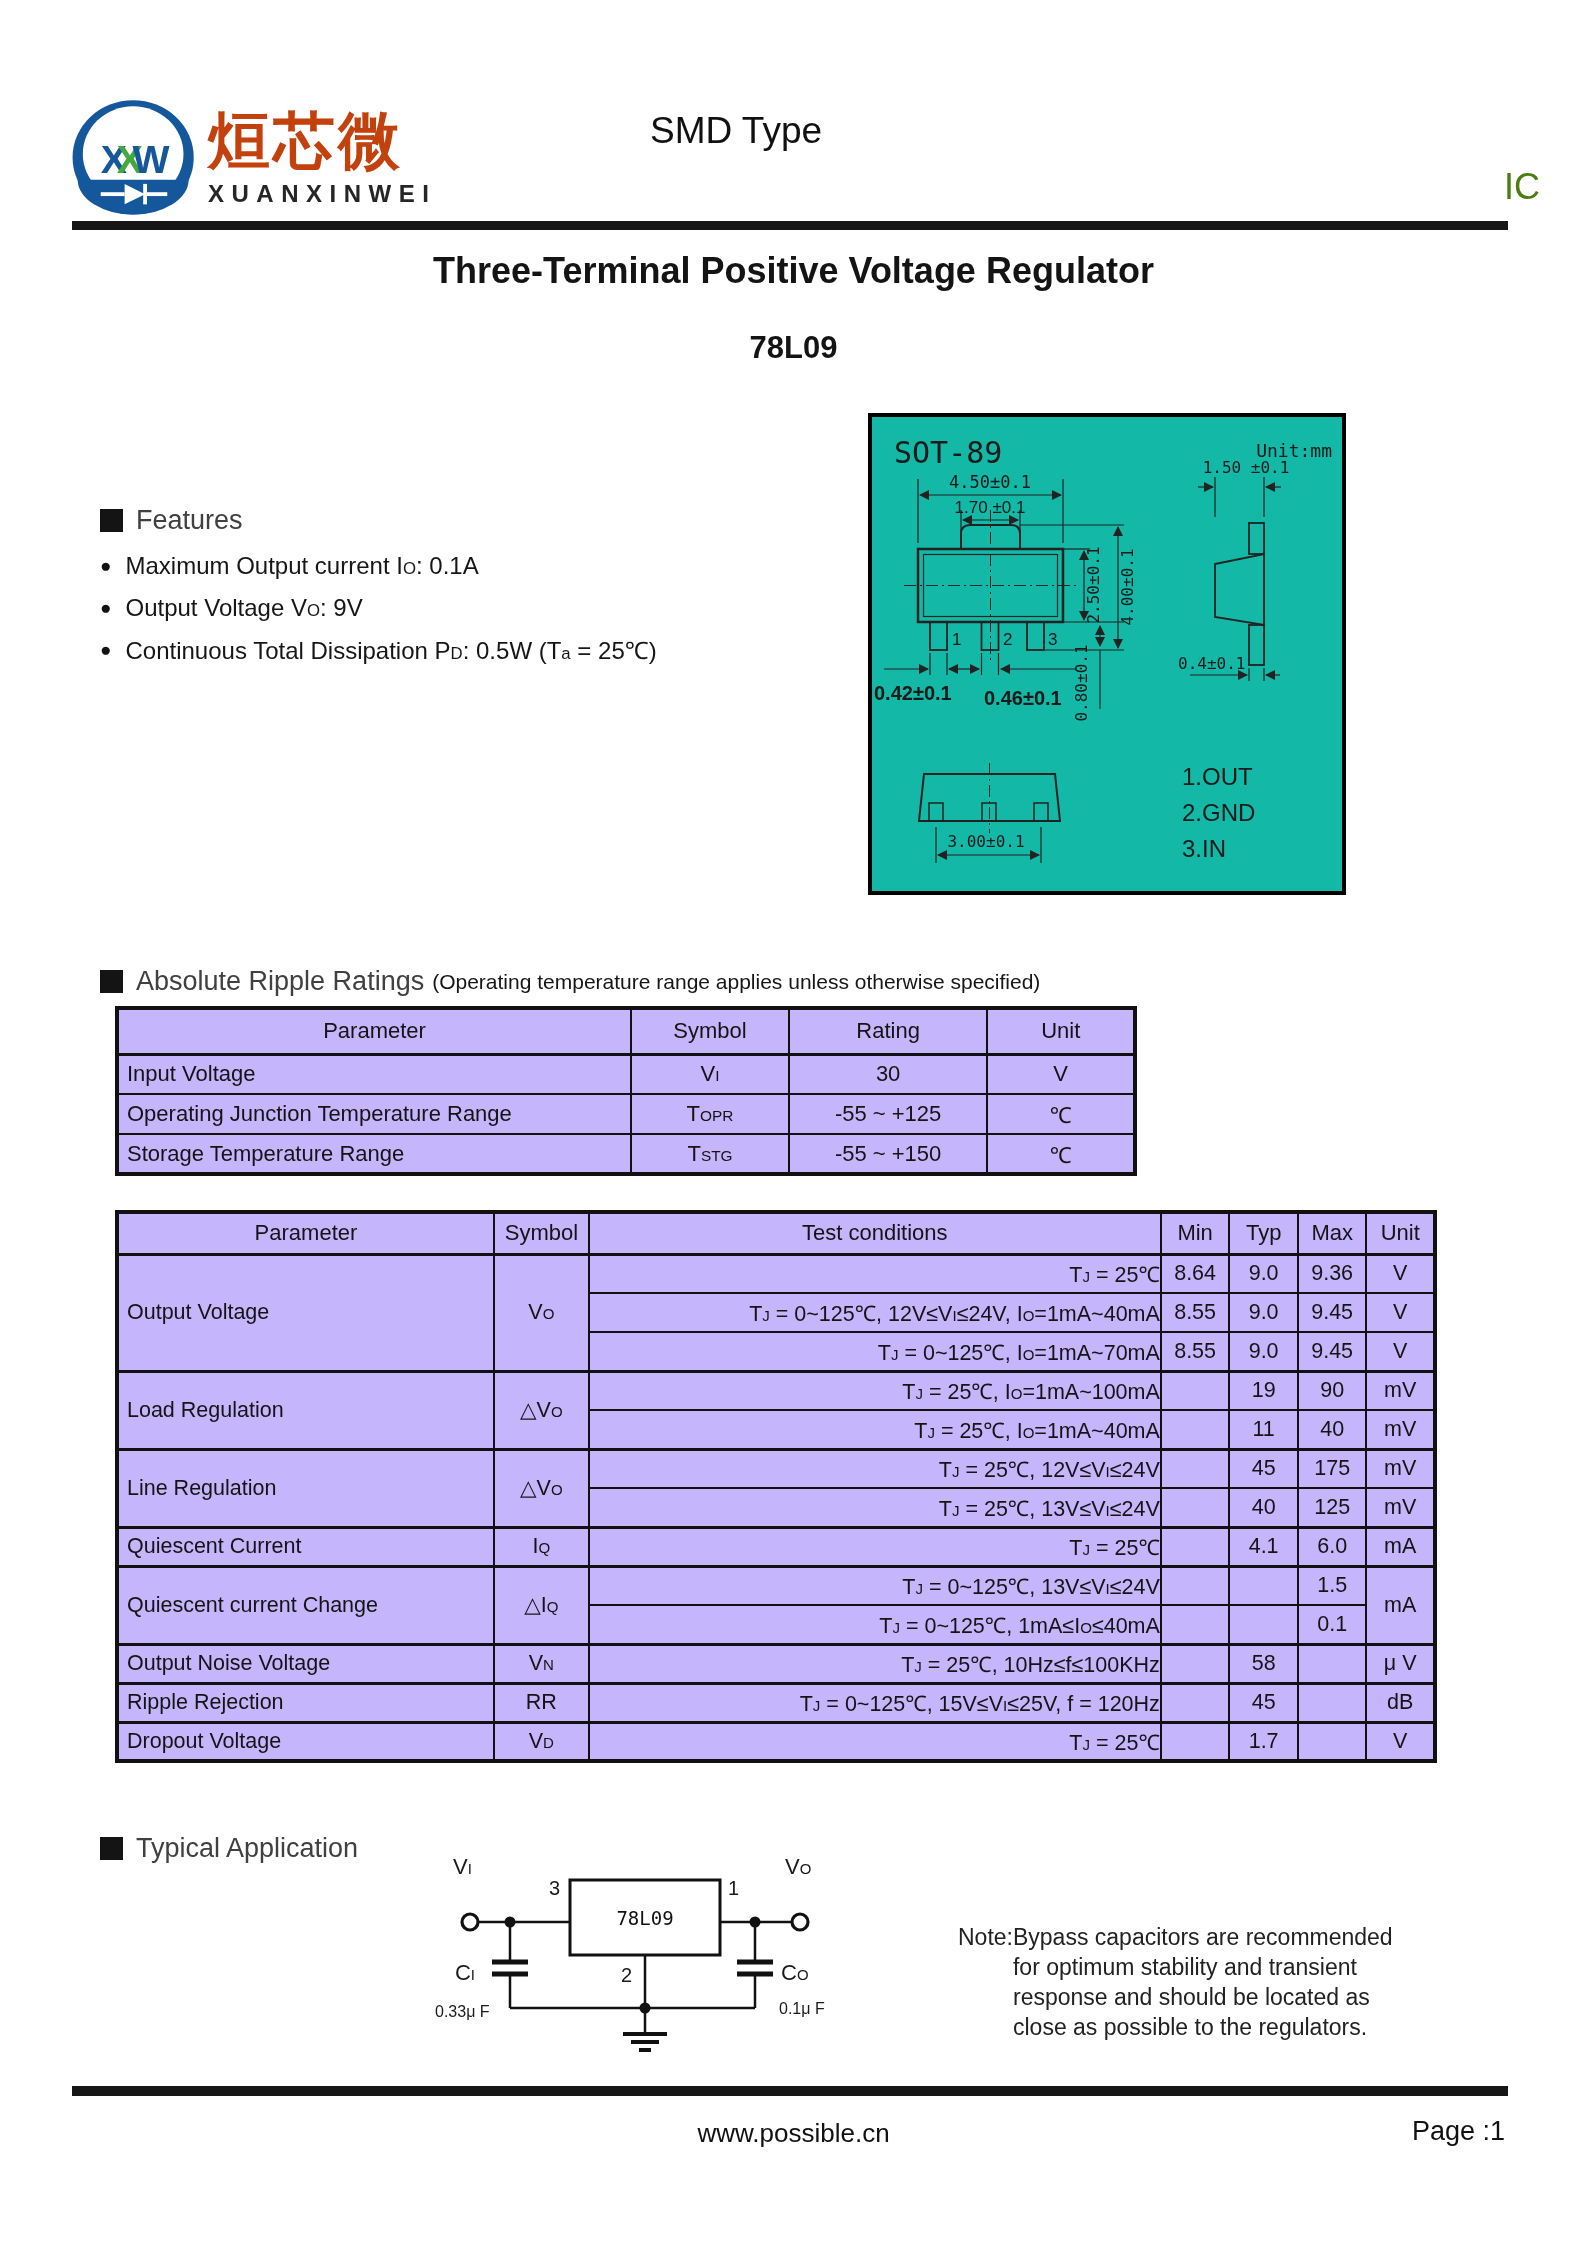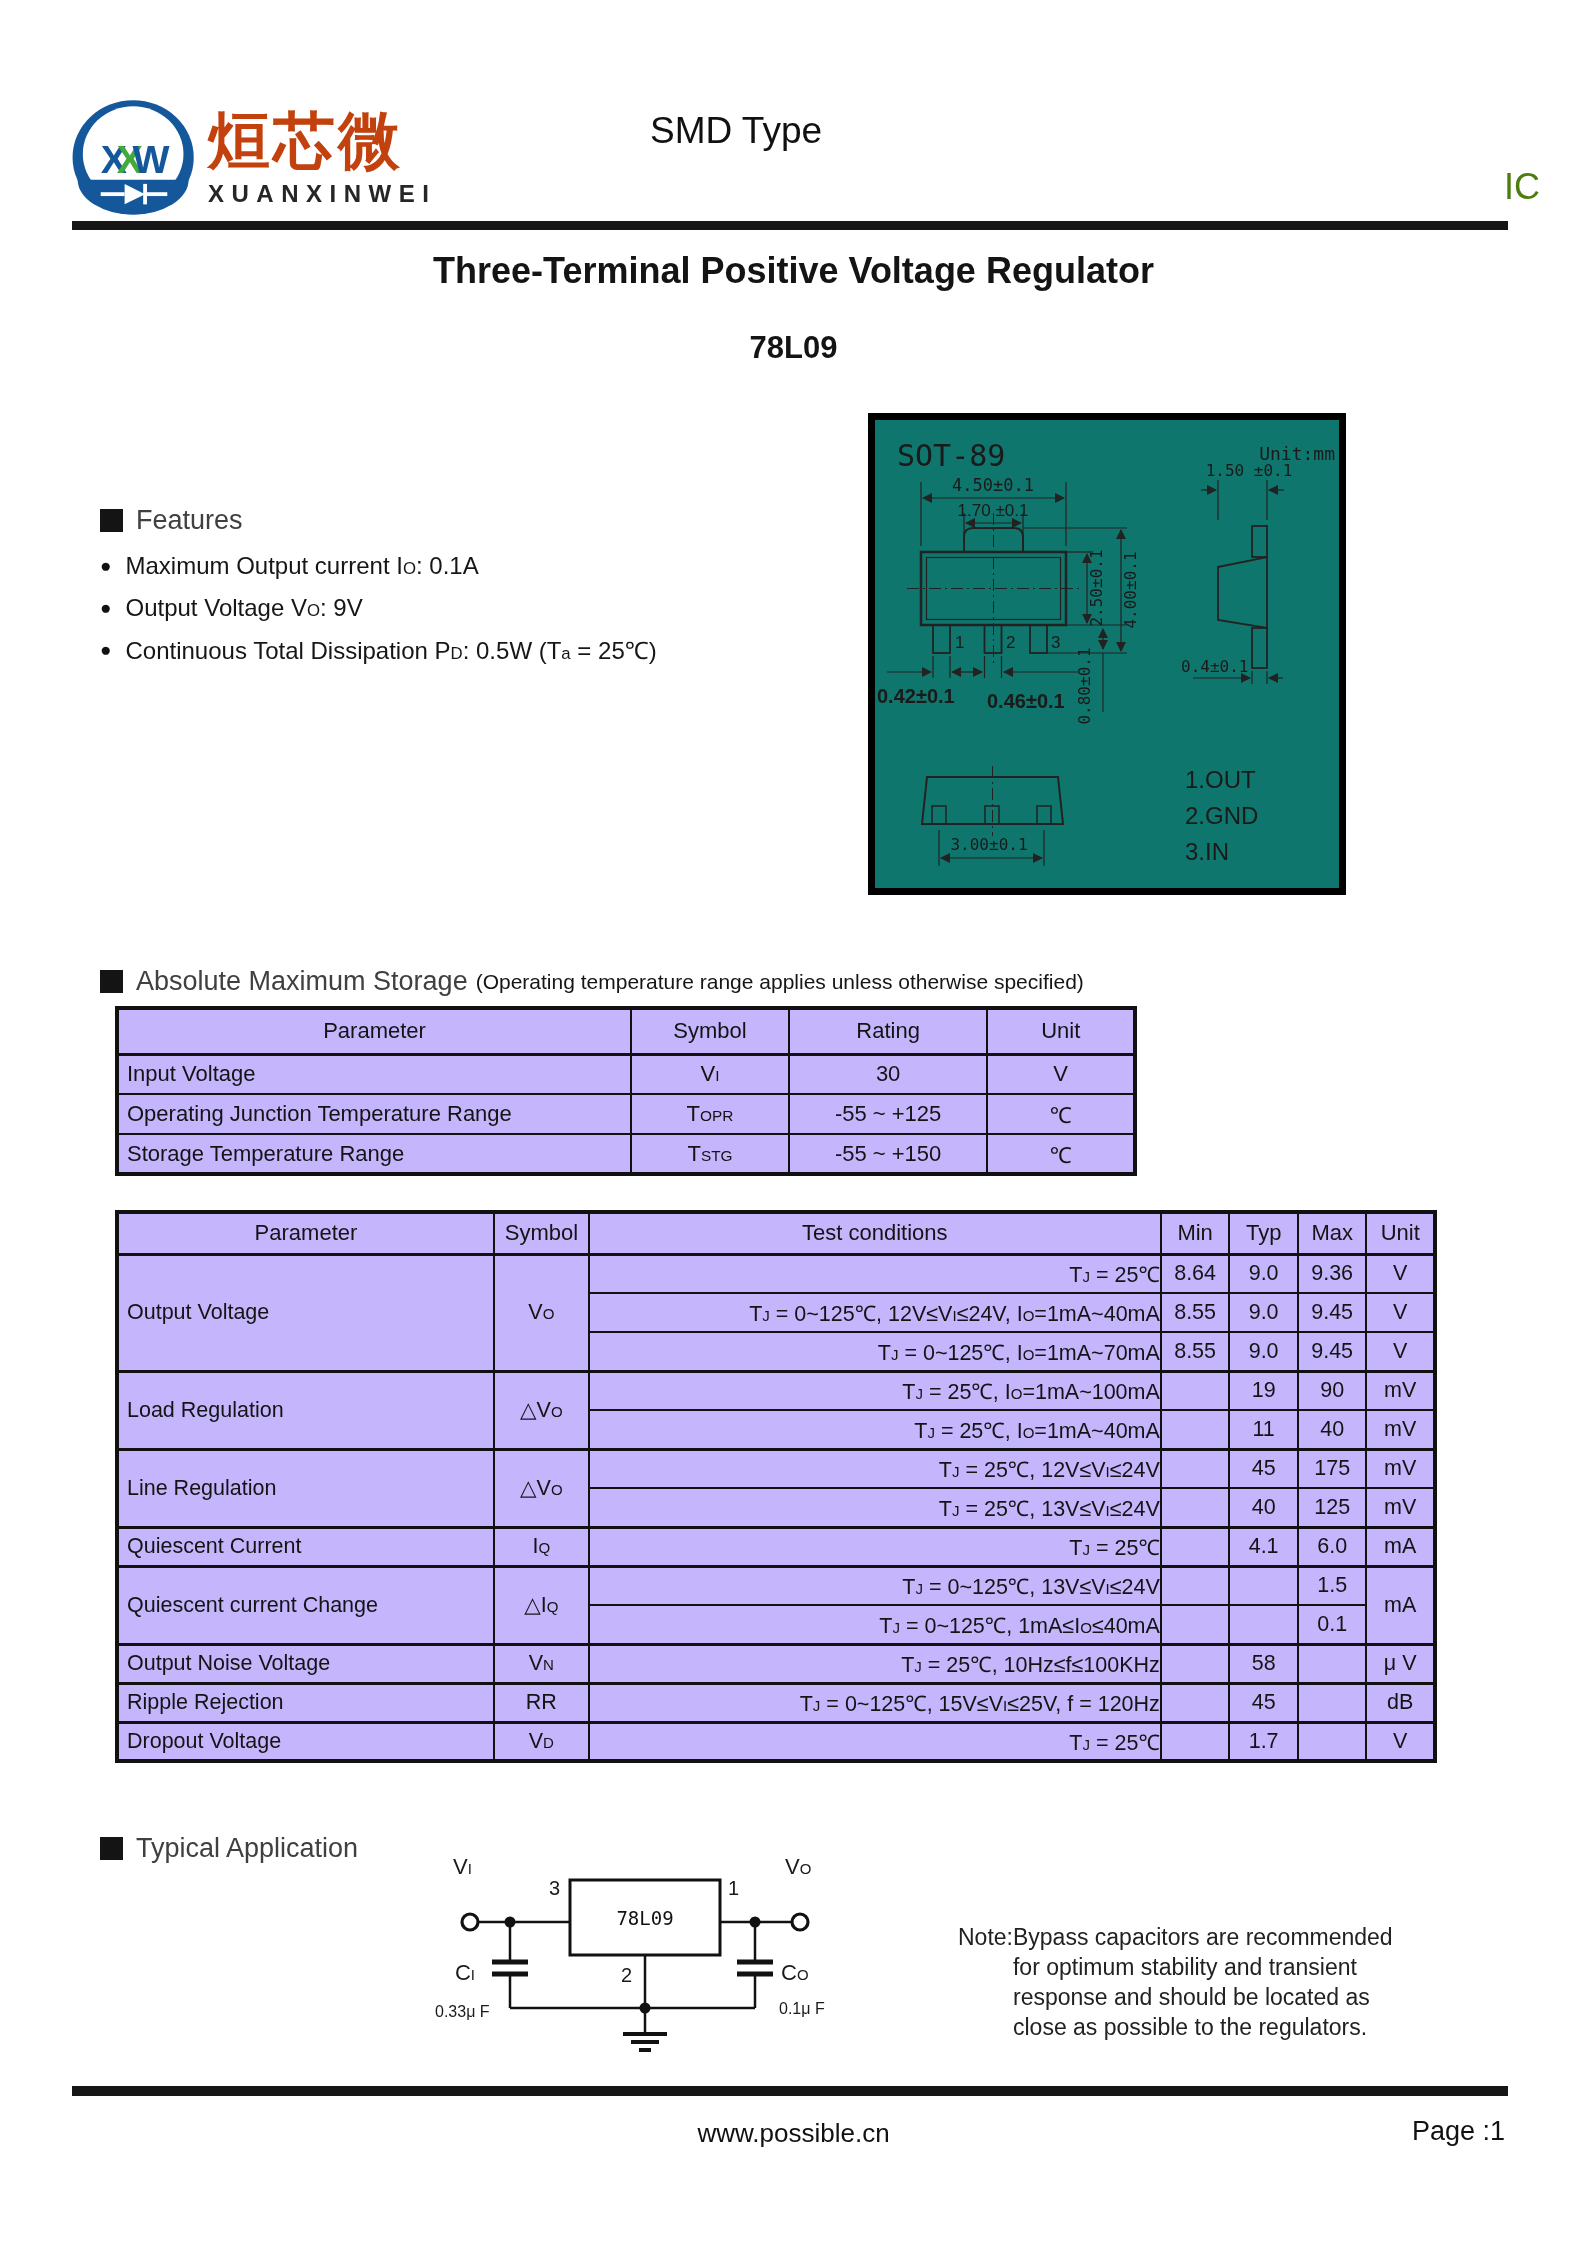--- a/index.html
+++ b/index.html
@@ -33,21 +33,21 @@
   #elec-head .sec-main { font-size:26px; }
   #elec-head .sec-note { font-size:24px; margin-left:4px; }
 
   
   #features { position:absolute; left:100px; top:505px; }
   #features .sec-head-inline { display:flex; align-items:center; }
   .feat-item { display:flex; align-items:center; margin-top:17px; height:25px; font-size:24px; color:#161616; }
   .feat-bullet { font-size:19px; margin-right:14px; color:#111; }
 
   
-  #pkg-box { position:absolute; left:868px; top:413px; width:478px; height:482px; border:7px solid #000000; background:#0f766e; }
+  #pkg-box { position:absolute; left:868px; top:413px; width:478px; height:482px; border:4px solid #000000; background:#14b8a6; }
   #pkg-box svg { display:block; }
   .draw { stroke:#222; fill:none; }
   .dimtext { font-family:"DejaVu Sans Mono", monospace; fill:#1a1a1a; }
   .sanstext { font-family:"Liberation Sans", sans-serif; fill:#1a1a1a; }
 
   
   table.dtable { border-collapse:collapse; table-layout:fixed; background:#c4b5fd; border:4px solid #111; position:absolute; }
   .dtable th, .dtable td { border:2px solid #111; font-size:22px; font-weight:normal; color:#141414; text-align:center; vertical-align:middle; overflow:hidden; }
   .dtable thead th { border-bottom:3.5px solid #111; }
   .dtable td.cl { text-align:left; padding-left:8px; }
@@ -199,21 +199,21 @@
       <text x="114" y="430" class="dimtext" font-size="16" text-anchor="middle">3.00±0.1</text>
 
       <text x="310" y="368" class="sanstext" font-size="24">1.OUT</text>
       <text x="310" y="404" class="sanstext" font-size="24">2.GND</text>
       <text x="310" y="440" class="sanstext" font-size="24">3.IN</text>
     </svg>
   </div>
 
   <div class="sec-head" id="abs-head" style="left:100px; top:966px;">
     <span class="sq"></span>
-    <span class="sec-main">Absolute Maximum Storage</span>
+    <span class="sec-main">Absolute Ripple Ratings</span>
     <span class="sec-note">(Operating temperature range applies unless otherwise specified)</span>
   </div>
   <table class="dtable" id="abs-table">
     <colgroup>
         <col style="width:50.5%">
         <col style="width:15.5%">
         <col style="width:19.5%">
         <col style="width:14.5%">
       </colgroup>
     <thead>

